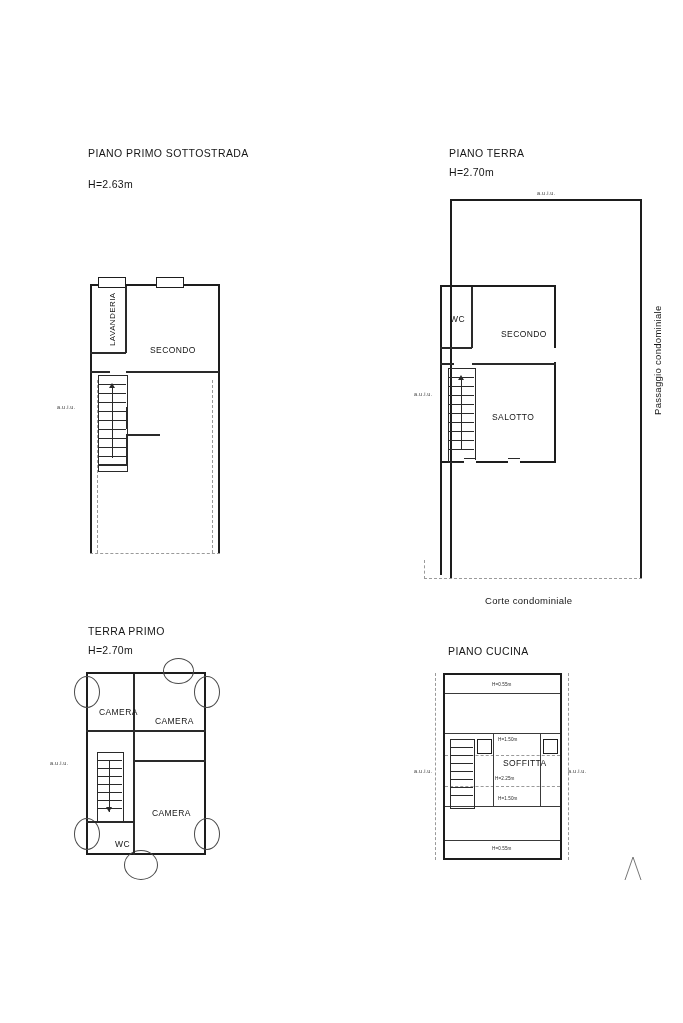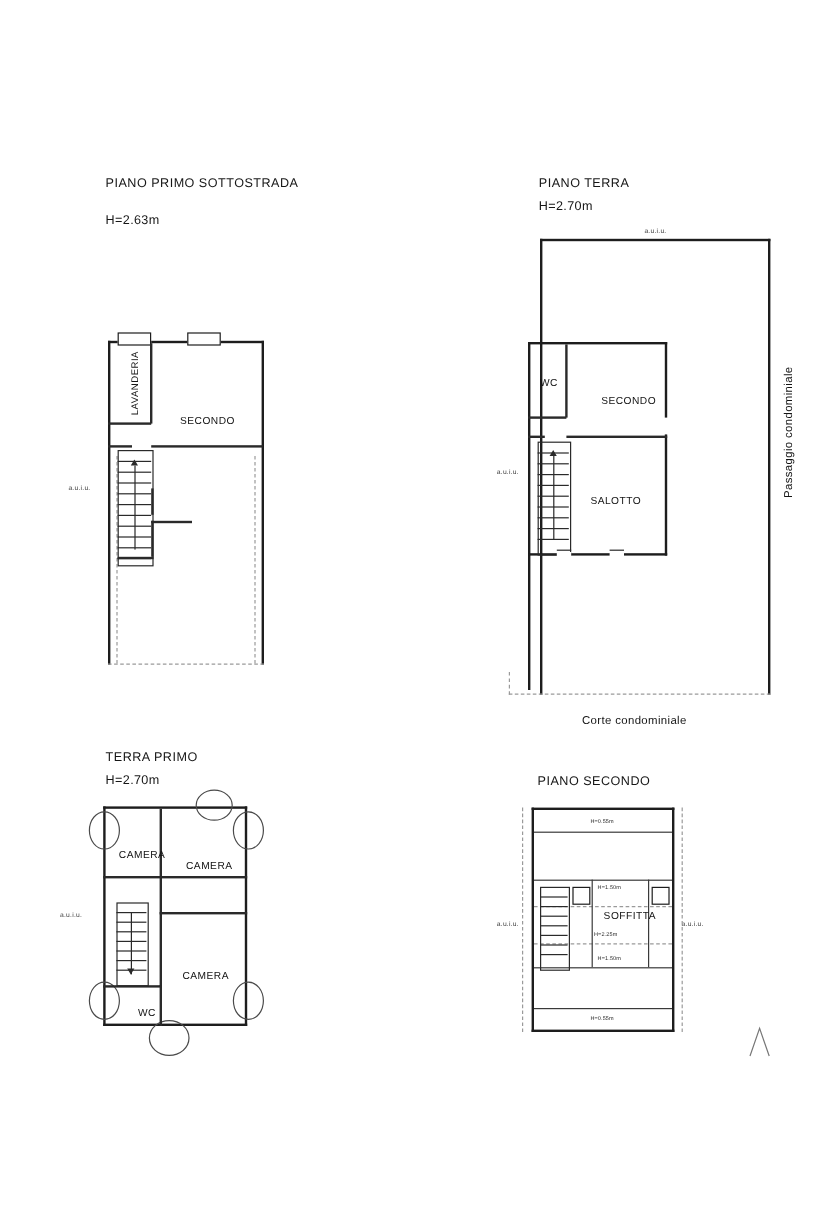--- a/index.html
+++ b/index.html
@@ -301,21 +301,21 @@
     <div class="arrow-line" style="left:109px;top:160px;height:52px;"></div>
     <div class="arrow-head" style="left:106px;top:207px;border-top:5px solid #2a2a2a;"></div>
 
     <div class="room-label" style="left:99px;top:107px;">CAMERA</div>
     <div class="room-label" style="left:155px;top:116px;">CAMERA</div>
     <div class="room-label" style="left:152px;top:208px;">CAMERA</div>
     <div class="room-label" style="left:115px;top:239px;">WC</div>
   </div>
 
   <div class="plan" style="left:340px;top:600px;width:343px;height:330px;">
-    <div class="plan-title" style="left:108px;top:45px;">PIANO SECONDO</div>
+    <div class="plan-title" style="left:108px;top:45px;">PIANO CUCINA</div>
     <div class="side-note" style="left:74px;top:168px;">a.u.i.u.</div>
     <div class="side-note" style="left:228px;top:168px;">a.u.i.u.</div>
 
     <div class="wall" style="left:103px;top:73px;width:2px;height:187px;"></div>
     <div class="wall" style="left:220px;top:73px;width:2px;height:187px;"></div>
     <div class="wall" style="left:103px;top:73px;width:119px;height:2px;"></div>
     <div class="wall" style="left:103px;top:258px;width:119px;height:2px;"></div>
 
     <div class="dash-v" style="left:95px;top:73px;height:187px;"></div>
     <div class="dash-v" style="left:228px;top:73px;height:187px;"></div>

